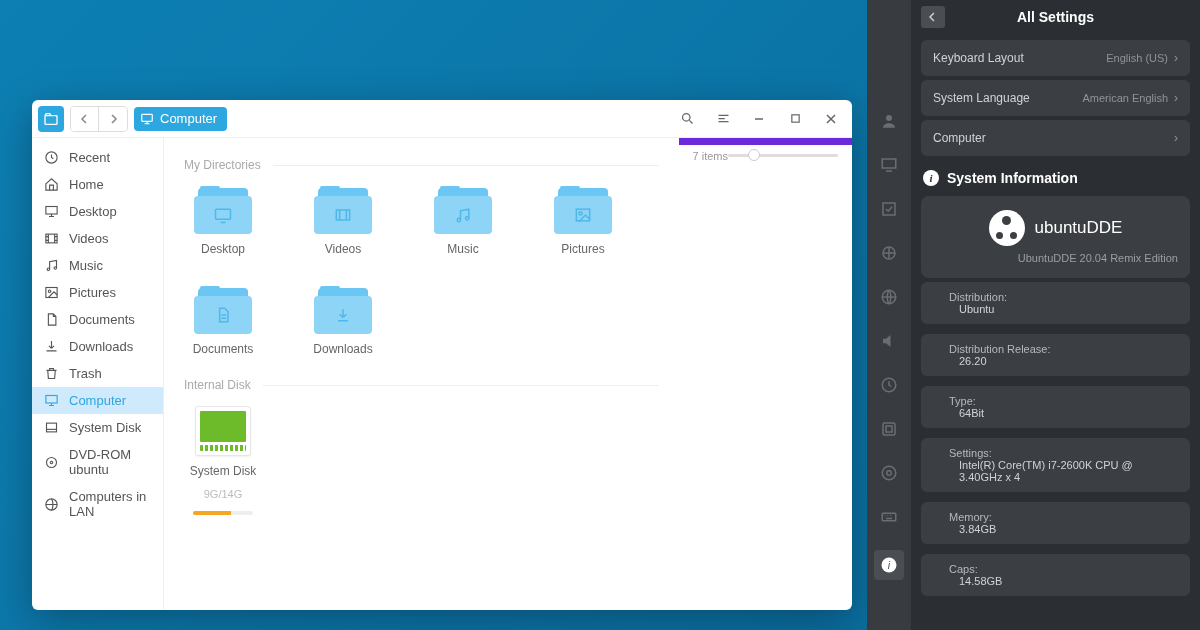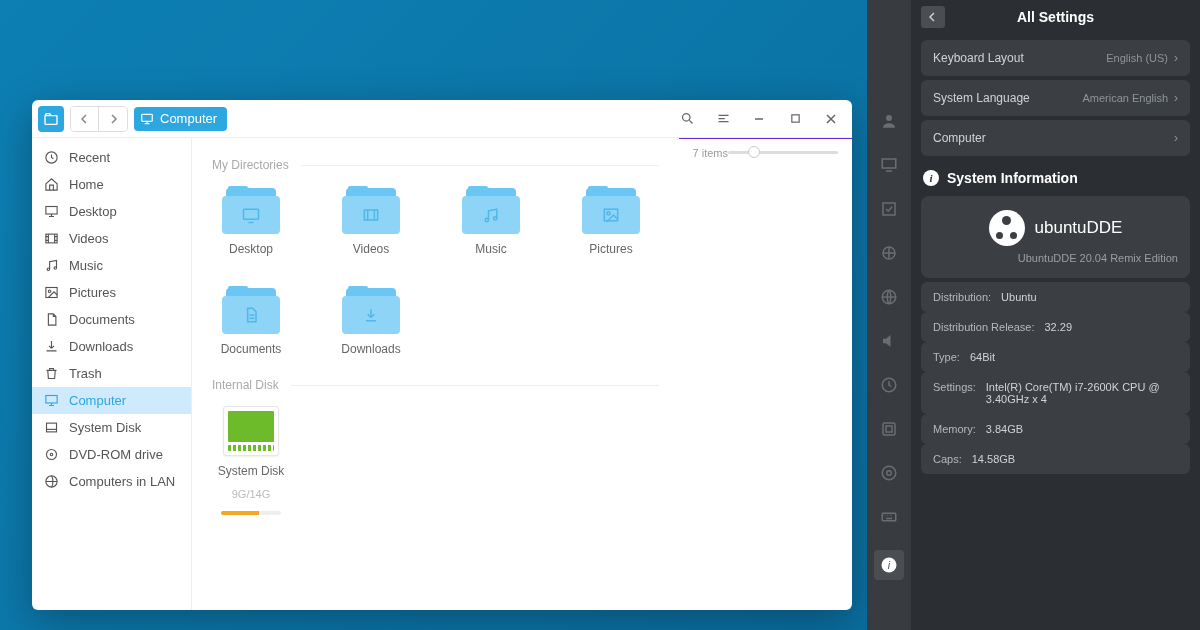--- a/index.html
+++ b/index.html
@@ -14,21 +14,21 @@
 .fm-logo svg { width: 16px; height: 16px; }
 .nav-btns { display: flex; gap: 0; border: 1px solid #ddd; border-radius: 4px; overflow: hidden; }
 .nav-btn { width: 28px; height: 24px; display: flex; align-items: center; justify-content: center; background: #fff; cursor: pointer; }
 .nav-btn:first-child { border-right: 1px solid #ddd; }
 .loc-chip { display: flex; align-items: center; gap: 6px; background: #2ca7e0; color: #fff; padding: 3px 10px 3px 6px; border-radius: 4px; font-size: 13px; height: 24px; }
 .loc-chip svg { width: 14px; height: 14px; }
 .tb-spacer { flex: 1; }
 .tb-icon-btn { width: 30px; height: 30px; display: flex; align-items: center; justify-content: center; cursor: pointer; border-radius: 4px; }
 
 .fm-body { flex: 1; display: flex; min-height: 0; }
-.fm-sidebar { width: 160px; border-right: 1px solid #eee; padding: 6px 0; overflow-y: auto; }
+.fm-sidebar { width: 132px; border-right: 1px solid #eee; padding: 6px 0; overflow-y: auto; }
 .sb-item { display: flex; align-items: center; gap: 10px; padding: 6px 12px; font-size: 13px; color: #555; cursor: pointer; }
 .sb-item.active { background: #cfeafc; color: #2ca7e0; }
 .sb-item svg { width: 15px; height: 15px; flex-shrink: 0; }
 
 .fm-main { flex: 1; display: flex; flex-direction: row; min-width: 0; }
 .fm-content { flex: 1; padding: 14px 20px; overflow-y: auto; }
 .section-h { display: flex; align-items: center; gap: 12px; font-size: 12px; color: #aaa; margin: 6px 0 14px; }
 .section-h .line { flex: 1; height: 1px; background: #eee; }
 .grid { display: flex; flex-wrap: wrap; gap: 30px 42px; margin-bottom: 22px; }
 .item { width: 78px; display: flex; flex-direction: column; align-items: center; gap: 8px; cursor: pointer; }
@@ -39,21 +39,21 @@
 .folder-ic .front svg { width: 20px; height: 20px; stroke: #4fb8ea; }
 .item-label { font-size: 12px; color: #666; text-align: center; }
 
 .disk-ic { width: 56px; height: 50px; background: #fff; border: 1px solid #e6e6e6; border-radius: 3px; position: relative; display: flex; flex-direction: column; padding: 4px; box-shadow: 0 1px 2px rgba(0,0,0,0.06); }
 .disk-screen { flex: 1; background: #6dbb2a; border-radius: 1px; }
 .disk-bar { height: 6px; margin-top: 3px; background: repeating-linear-gradient(90deg,#6dbb2a 0 3px,#fff 3px 5px); border-radius: 1px; }
 .disk-size { font-size: 11px; color: #bbb; margin-top: 2px; }
 .disk-usage { width: 60px; height: 4px; background: #eee; border-radius: 2px; overflow: hidden; margin-top: 3px; }
 .disk-usage .fill { height: 100%; background: #f5a623; width: 64%; }
 
-.fm-status { height: 28px; border-top: 1px solid #6d28d9; display: flex; align-items: center; padding: 0 14px; font-size: 11px; color: #999; }
+.fm-status { height: 28px; border-top: 7px solid #6d28d9; display: flex; align-items: center; padding: 0 14px; font-size: 11px; color: #999; }
 .fm-status .ct { flex: 1; text-align: center; }
 .slider { width: 110px; height: 3px; background: #ddd; border-radius: 2px; position: relative; }
 .slider .thumb { position: absolute; width: 12px; height: 12px; background: #fff; border: 1px solid #ccc; border-radius: 50%; top: -5px; left: 20px; }
 
 
 .settings-panel { position: absolute; right: 0; top: 0; width: 333px; height: 630px; background: #2b2f33; display: flex; }
 .settings-rail { width: 44px; background: #383c40; display: flex; flex-direction: column; align-items: center; padding-top: 110px; gap: 22px; }
 .rail-ic { width: 22px; height: 22px; color: #6a6e72; cursor: pointer; display: flex; align-items: center; justify-content: center; }
 .rail-ic.active { color: #fff; background: #4a4e52; width: 30px; height: 30px; border-radius: 4px; }
 .settings-body { flex: 1; display: flex; flex-direction: column; color: #d0d3d6; overflow-y: auto; }
@@ -73,21 +73,21 @@
 .sys-h { display: flex; align-items: center; gap: 8px; padding: 14px 12px 10px; font-size: 14px; font-weight: 600; color: #fff; }
 .sys-h .info-i { width: 16px; height: 16px; background: #fff; color: #2b2f33; border-radius: 50%; display: flex; align-items: center; justify-content: center; font-size: 11px; font-weight: bold; font-style: italic; font-family: serif; }
 .sys-card { margin: 0 10px 4px; background: #3b3f43; border-radius: 8px; padding: 14px 12px; }
 .brand { display: flex; align-items: center; justify-content: center; gap: 10px; margin-bottom: 6px; }
 .brand-ic { width: 36px; height: 36px; background: #fff; border-radius: 50%; position: relative; }
 .brand-ic::before,.brand-ic::after { content: ""; position: absolute; background: #3b3f43; border-radius: 50%; }
 .brand-ic::before { width: 9px; height: 9px; top: 6px; left: 13px; }
 .brand-ic::after { width: 7px; height: 7px; bottom: 7px; left: 7px; box-shadow: 14px 0 0 #3b3f43; }
 .brand-name { font-size: 17px; color: #fff; }
 .brand-sub { text-align: right; font-size: 11px; color: #9a9ea2; }
-.info-row { background: #3b3f43; margin: 0 10px 0; border-radius: 6px; padding: 9px 12px; display: flex; align-items: flex-start; font-size: 11px; }
+.info-row { background: #3b3f43; margin: 0 10px 10px; border-radius: 6px; padding: 9px 28px; display: flex; align-items: flex-start; font-size: 11px; flex-direction: column; }
 .info-row .k { color: #b5b9bd; flex-shrink: 0; }
 .info-row .v { flex: 1; text-align: left; color: #d0d3d6; margin-left: 10px; }
 </style>
 </head>
 <body>
 
 <div class="desktop"></div>
 
 <div class="fm-window">
   <div class="fm-titlebar">
@@ -222,21 +222,21 @@
             <rect x="4" y="5" width="16" height="14"></rect>
             <path d="M4 15h16"></path>
           </svg>
           <span>System Disk</span>
         </div>
         <div class="sb-item">
           <svg viewBox="0 0 24 24" fill="none" stroke="currentColor" stroke-width="1.8">
             <circle cx="12" cy="12" r="8"></circle>
             <circle cx="12" cy="12" r="2"></circle>
           </svg>
-          <span>DVD-ROM drive</span>
+          <span>DVD-ROM ubuntu</span>
         </div>
         <div class="sb-item">
           <svg viewBox="0 0 24 24" fill="none" stroke="currentColor" stroke-width="1.8">
             <circle cx="12" cy="12" r="9"></circle>
             <path d="M3 12h18M12 3c3 3 3 15 0 18"></path>
           </svg>
           <span>Computers in LAN</span>
         </div>
       </div>
     <div class="fm-main">
@@ -460,21 +460,21 @@
       </div>
       <div class="brand-sub">UbuntuDDE 20.04 Remix Edition</div>
     </div>
     <div id="sysinfo-rows">
         <div class="info-row">
           <span class="k">Distribution:</span>
           <span class="v">Ubuntu</span>
         </div>
         <div class="info-row">
           <span class="k">Distribution Release:</span>
-          <span class="v">32.29</span>
+          <span class="v">26.20</span>
         </div>
         <div class="info-row">
           <span class="k">Type:</span>
           <span class="v">64Bit</span>
         </div>
         <div class="info-row">
           <span class="k">Settings:</span>
           <span class="v">Intel(R) Core(TM) i7-2600K CPU @ 3.40GHz x 4</span>
         </div>
         <div class="info-row">

